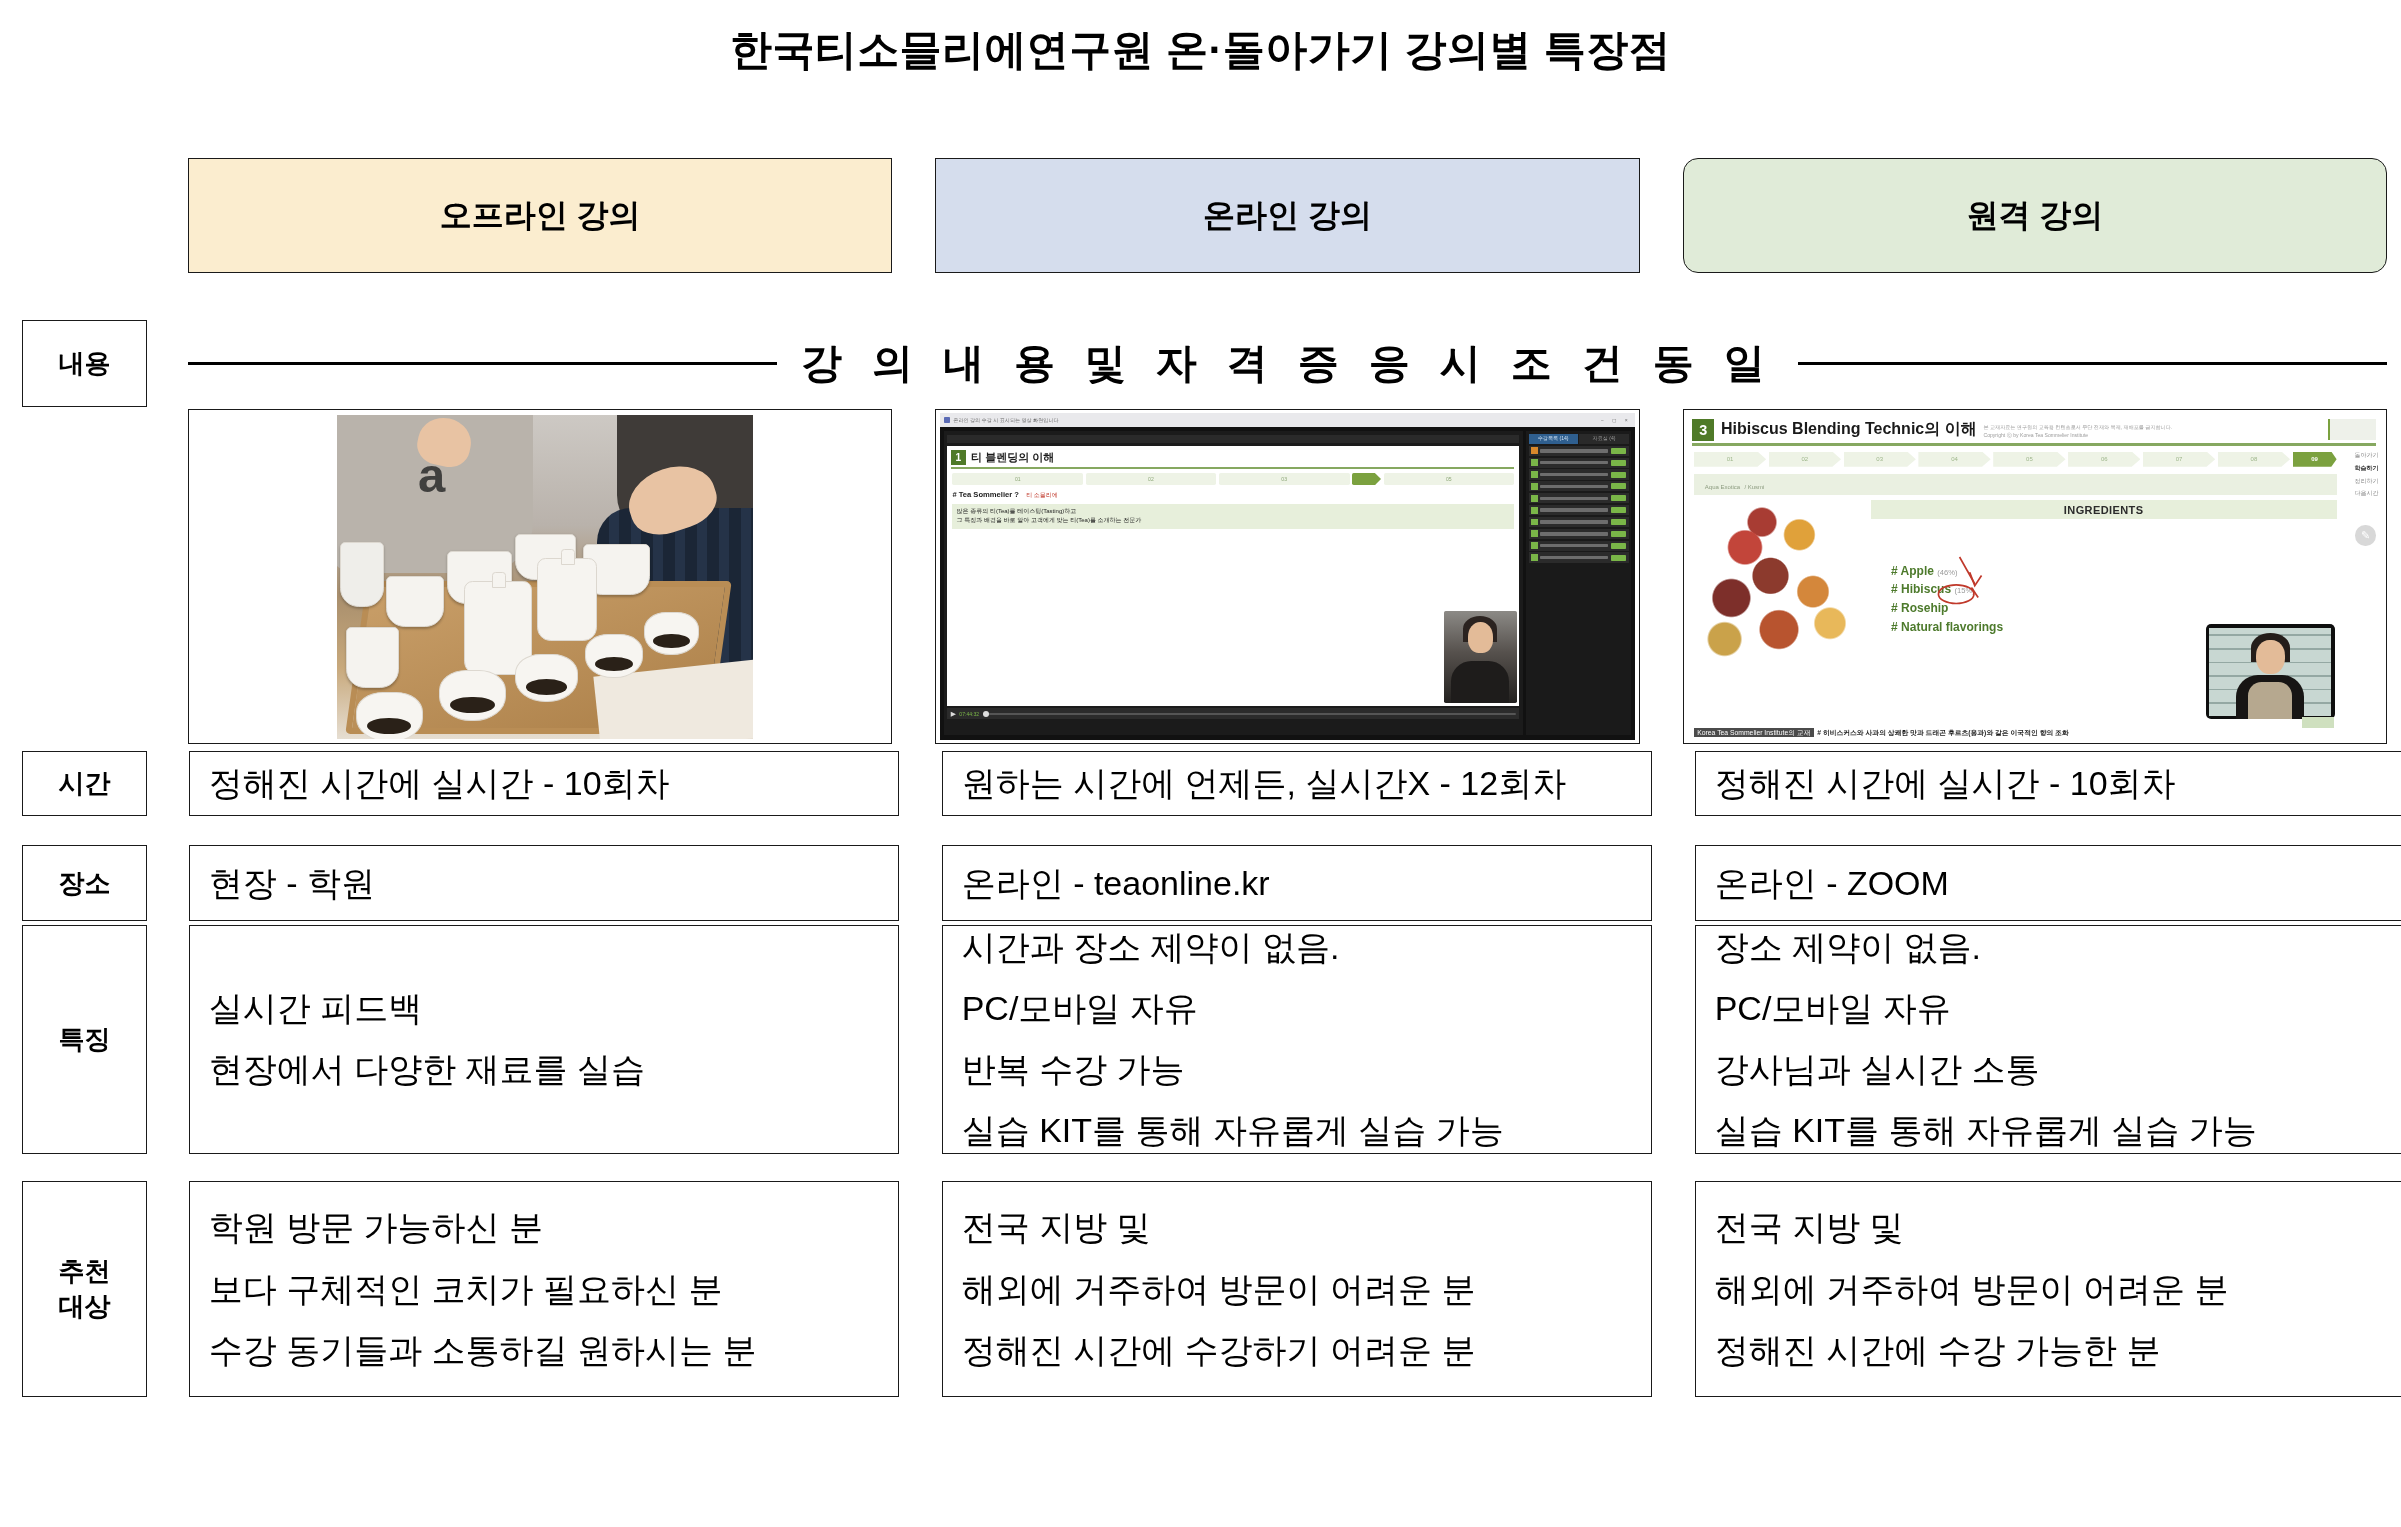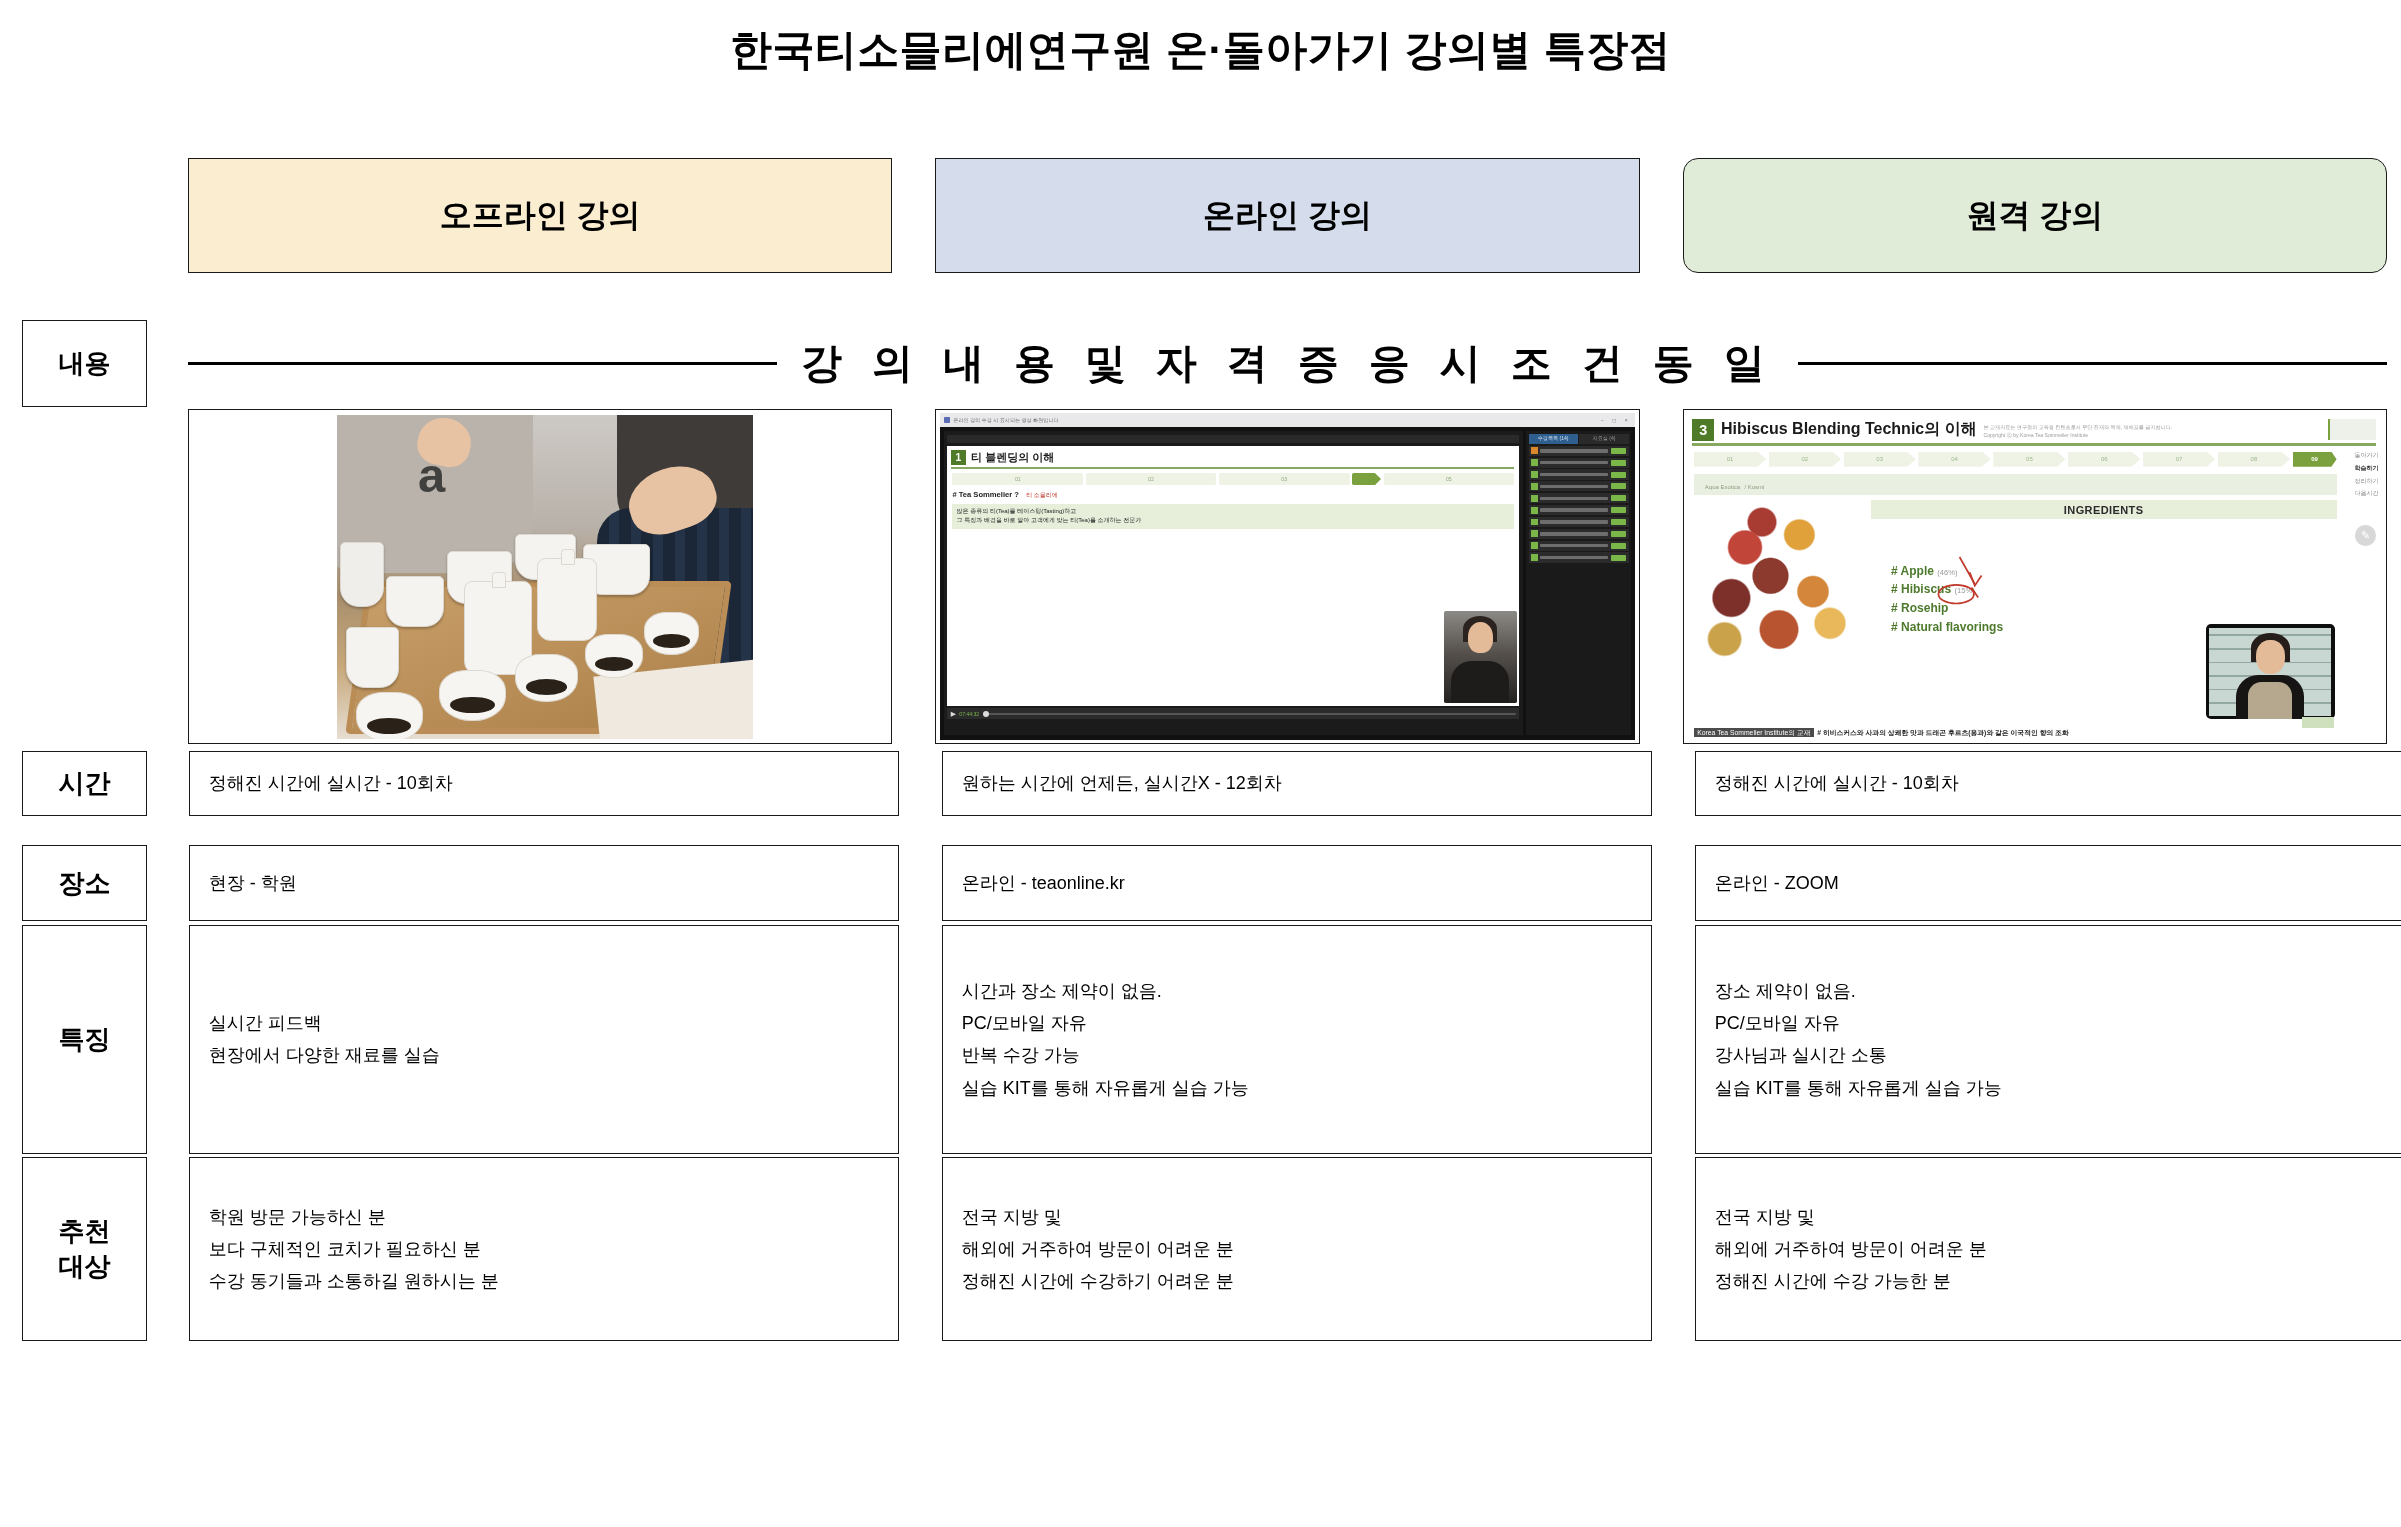--- a/index.html
+++ b/index.html
@@ -378,26 +378,26 @@
     font-size: 26px; font-weight: bold; text-align: center; line-height: 1.35;
     flex: 0 0 125px;
   }
   .row-cells { display: flex; gap: 43px; margin-left: 42px; }
   .cell {
     width: 710px;
     border: 1.7px solid #1a1a1a;
     box-sizing: border-box;
     padding: 0 18.7px;
     display: flex; flex-direction: column; justify-content: center;
-    font-size: 18px; line-height: 1.8;
+    font-size: 34px; line-height: 1.8;
   }
   .row-time .row-label, .row-time .cell { height: 65px; }
   .row-place .row-label, .row-place .cell { height: 76px; margin-top: 26px; }
   .row-feature .row-label, .row-feature .cell { height: 229px; }
-  .row-target .row-label, .row-target .cell { height: 184px; }
+  .row-target .row-label, .row-target .cell { height: 216px; margin-top: 24px; }
   .cell .line { white-space: nowrap; }
 </style>
 </head>
 <body>
 
 <div class="page-title">한국티소믈리에연구원 온·돌아가기 강의별 특장점</div>
 
 <div class="col-headers">
   <div class="col-head offline">오프라인 강의</div>
   <div class="col-head online">온라인 강의</div>

